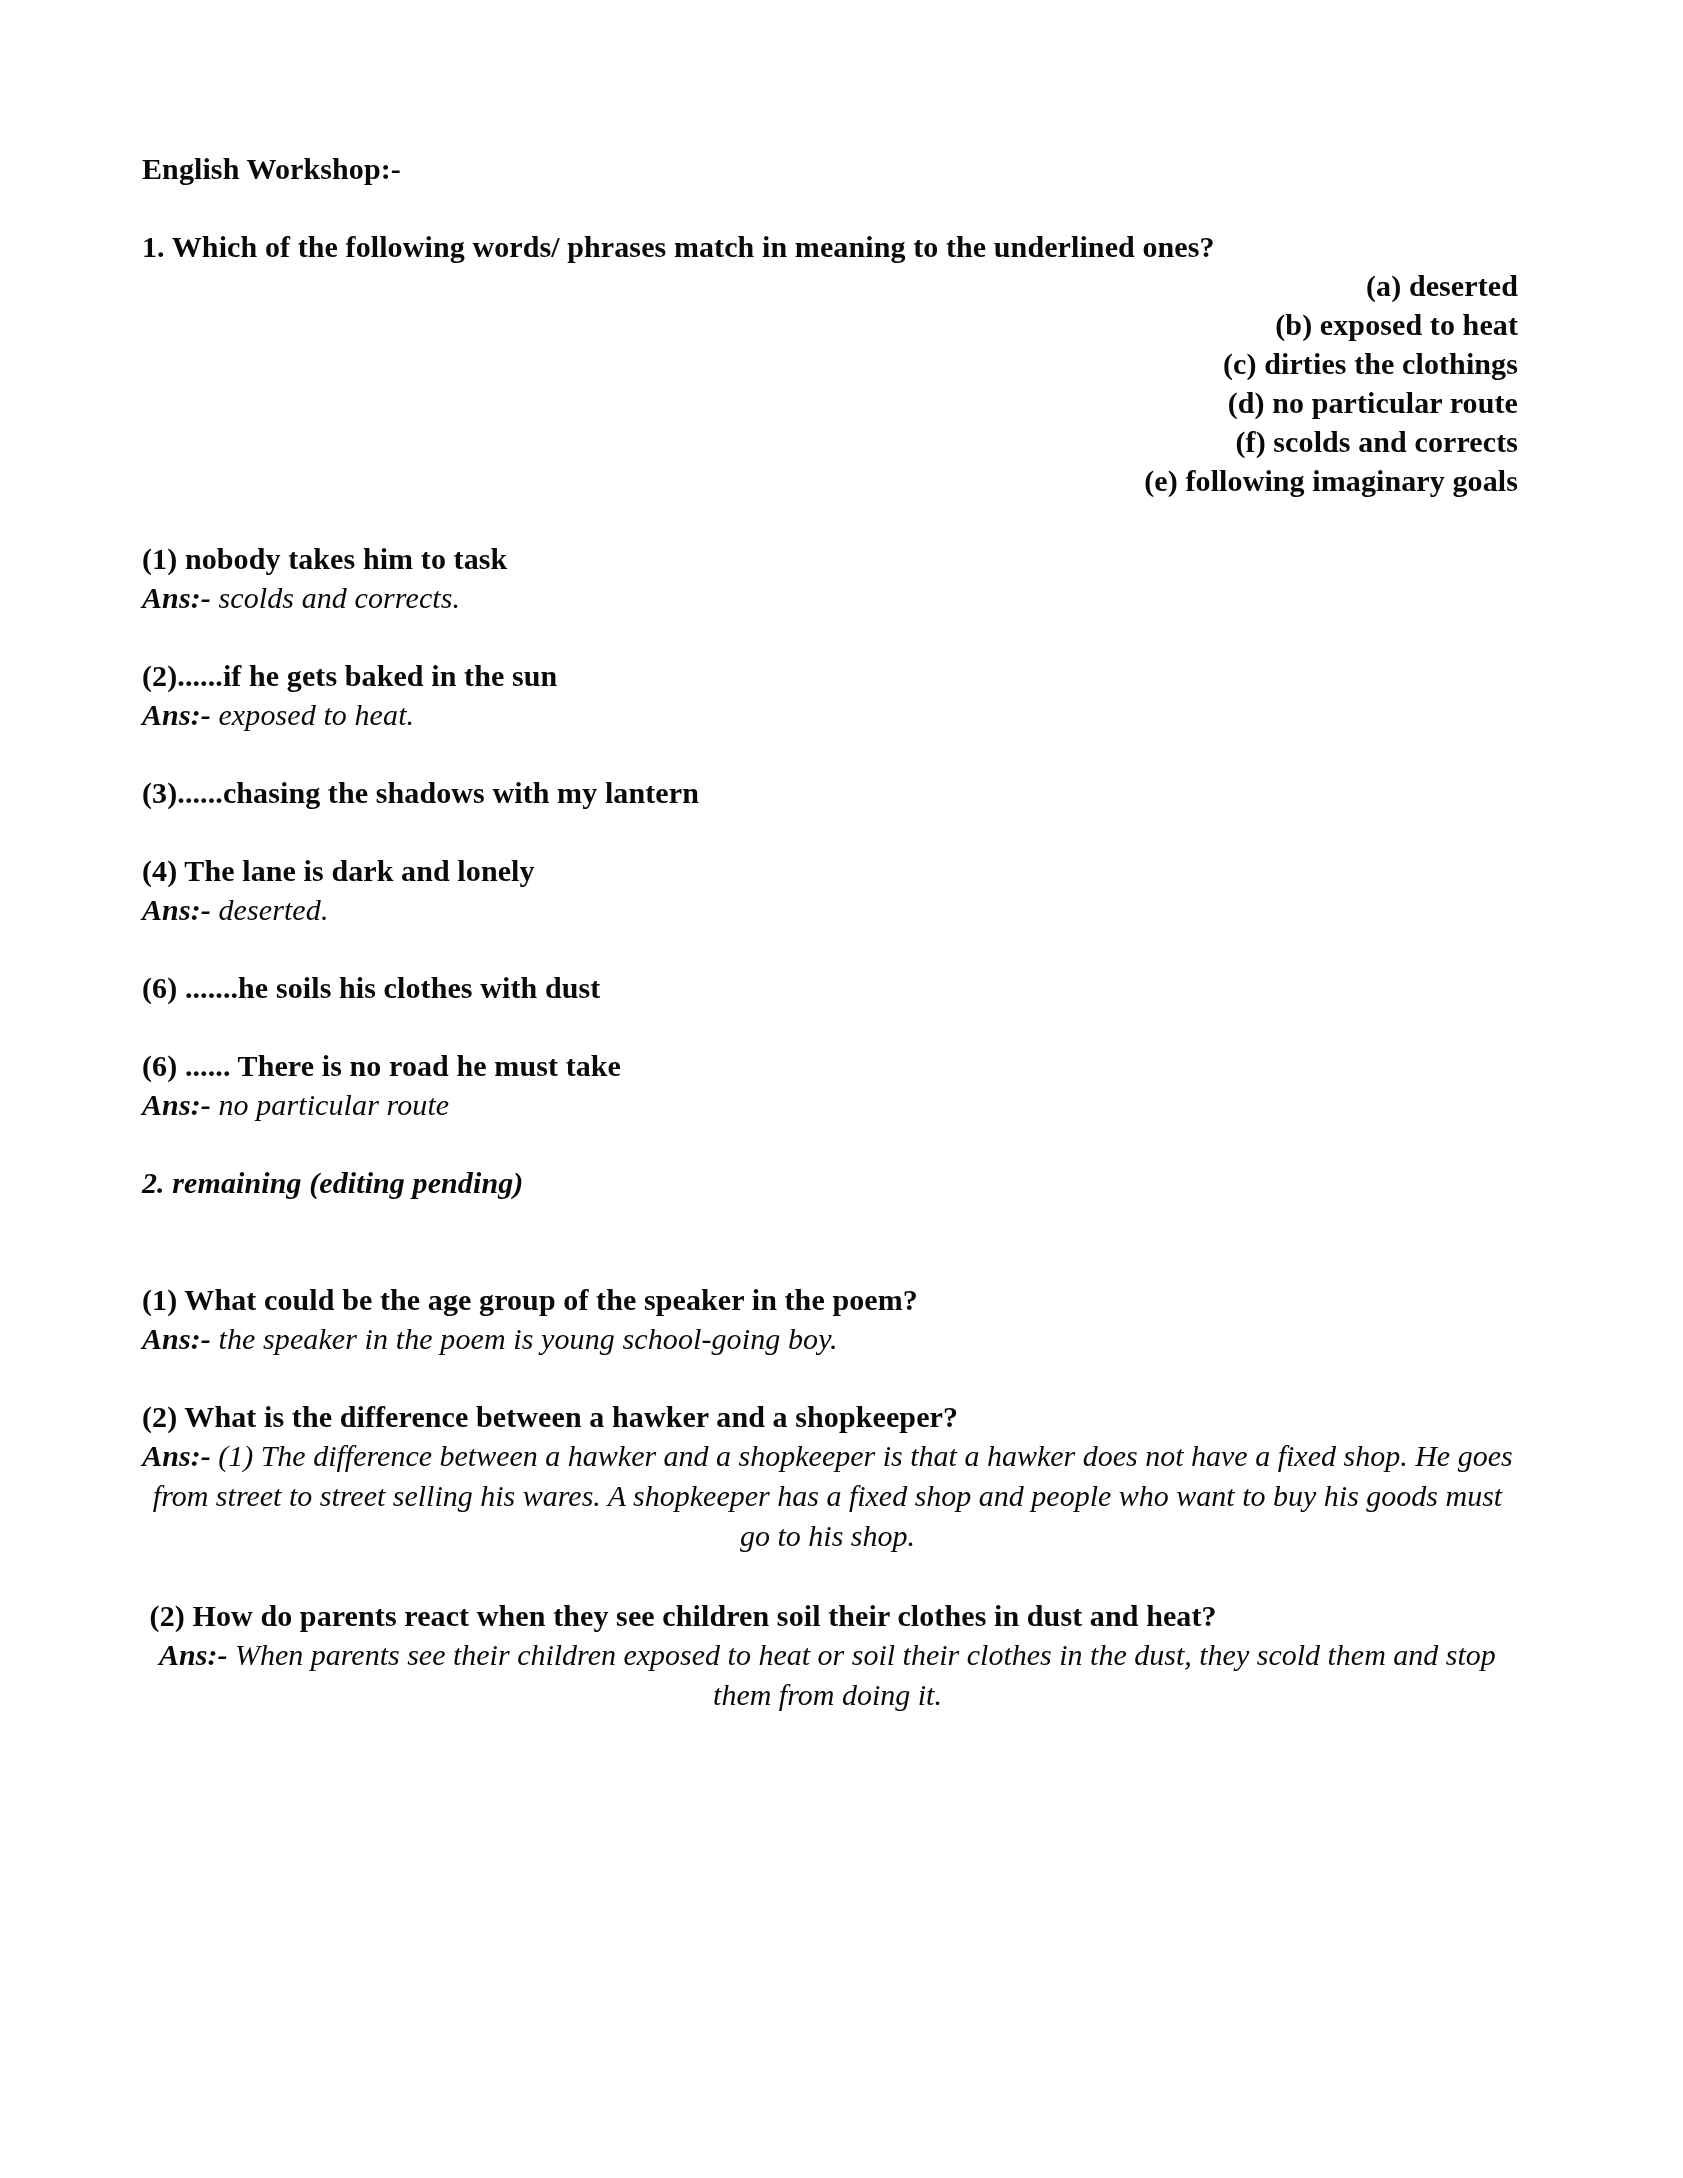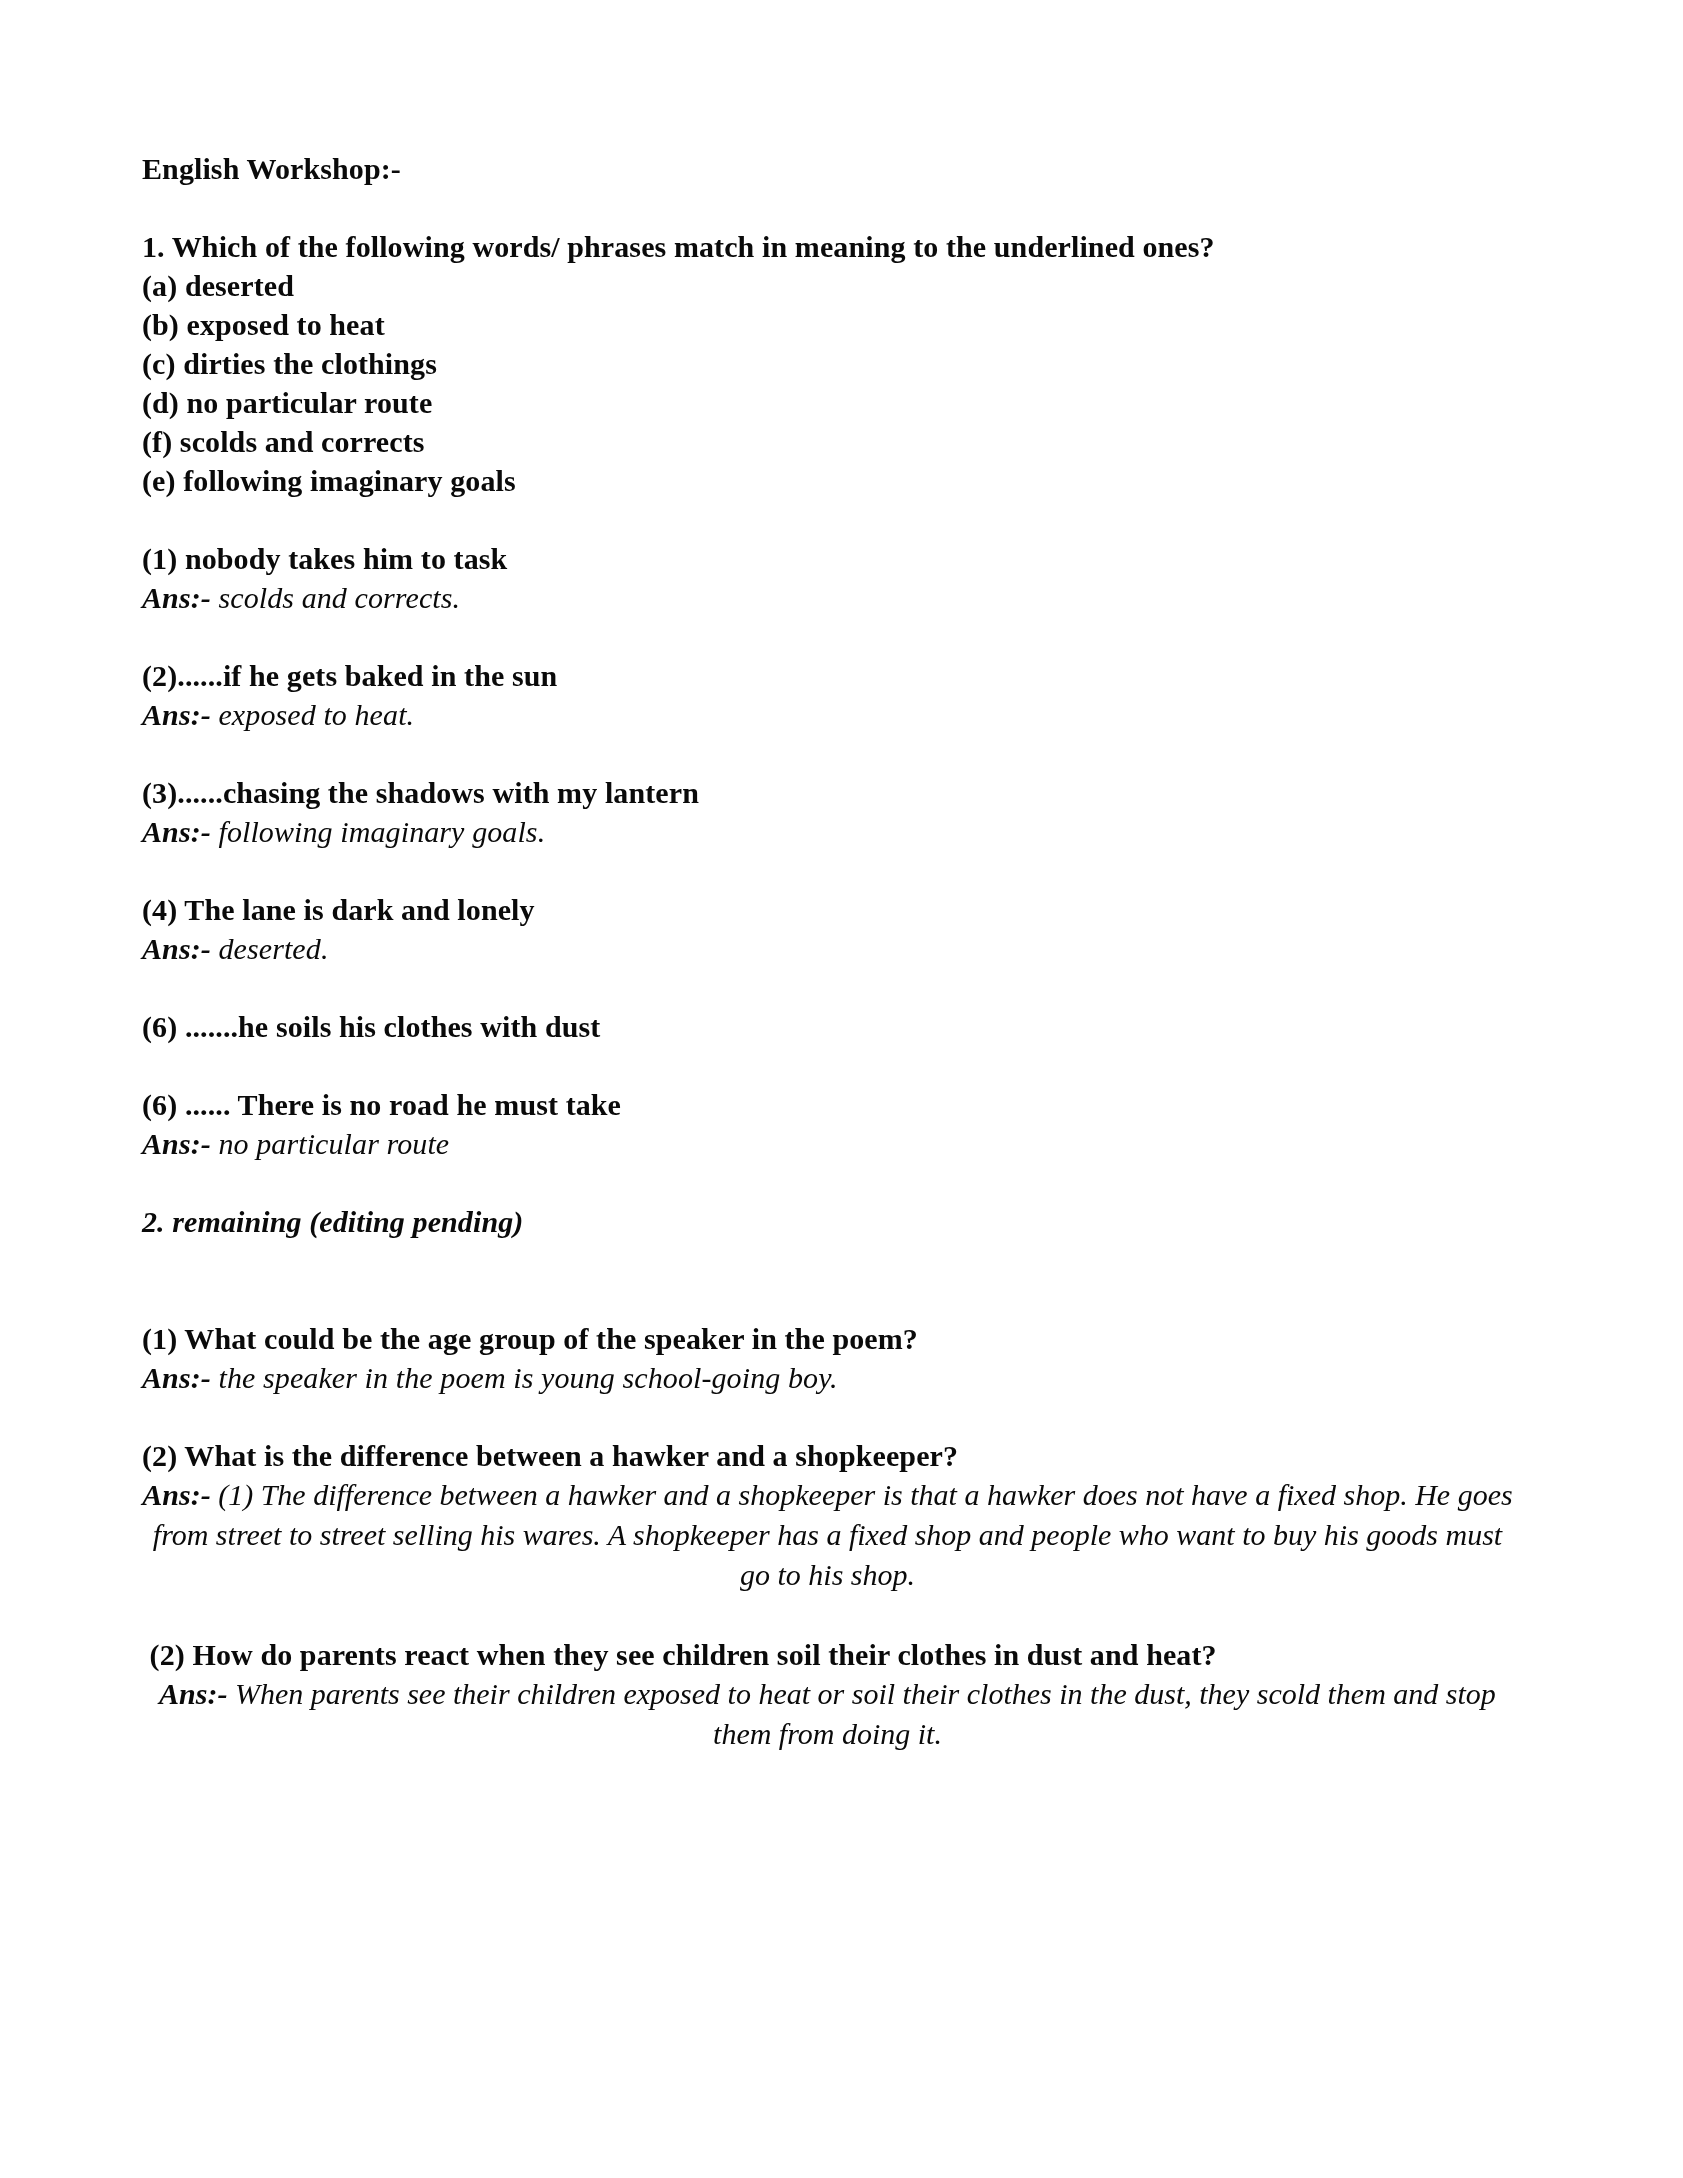--- a/index.html
+++ b/index.html
@@ -43,21 +43,21 @@
   .ans-label {
     font-weight: bold;
   }
   .italic-note {
     font-weight: bold;
     font-style: italic;
   }
   
   .gap-sm { height: 39px; }
   .gap-md { height: 40px; }
-  .opt-list .line { line-height: 39px; }
+  .opt-list .line { line-height: 39px; text-align: right; }
   .para {
     font-size: 30px;
     line-height: 40px;
     white-space: normal;
     text-align: center;
     width: 1371px;
   }
   .indent-space { white-space: pre; }
 </style>
 </head>
@@ -87,21 +87,20 @@
     <div class="line ans-line"><span class="ans-label">Ans:-</span><span> scolds and corrects.</span></div>
 
     <div class="gap-sm"></div>
 
     <div class="line q">(2)......if he gets baked in the sun</div>
     <div class="line ans-line"><span class="ans-label">Ans:-</span><span> exposed to heat.</span></div>
 
     <div class="gap-sm"></div>
 
     <div class="line q">(3)......chasing the shadows with my lantern</div>
-    <div class="line ans-line"><span class="ans-label">Ans:-</span><span> following imaginary goals.</span></div>
 
     <div class="gap-sm"></div>
 
     <div class="line q">(4) The lane is dark and lonely</div>
     <div class="line ans-line"><span class="ans-label">Ans:-</span><span> deserted.</span></div>
 
     <div class="gap-sm"></div>
 
     <div class="line q">(6) .......he soils his clothes with dust</div>
 

